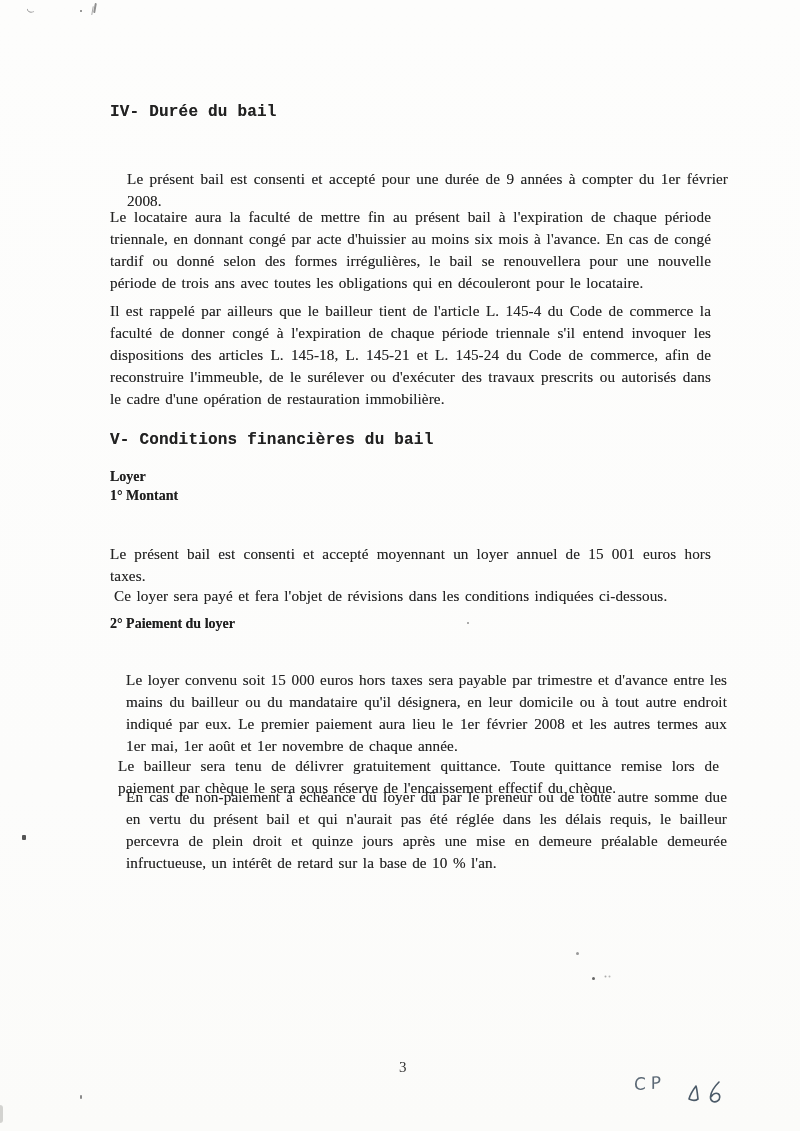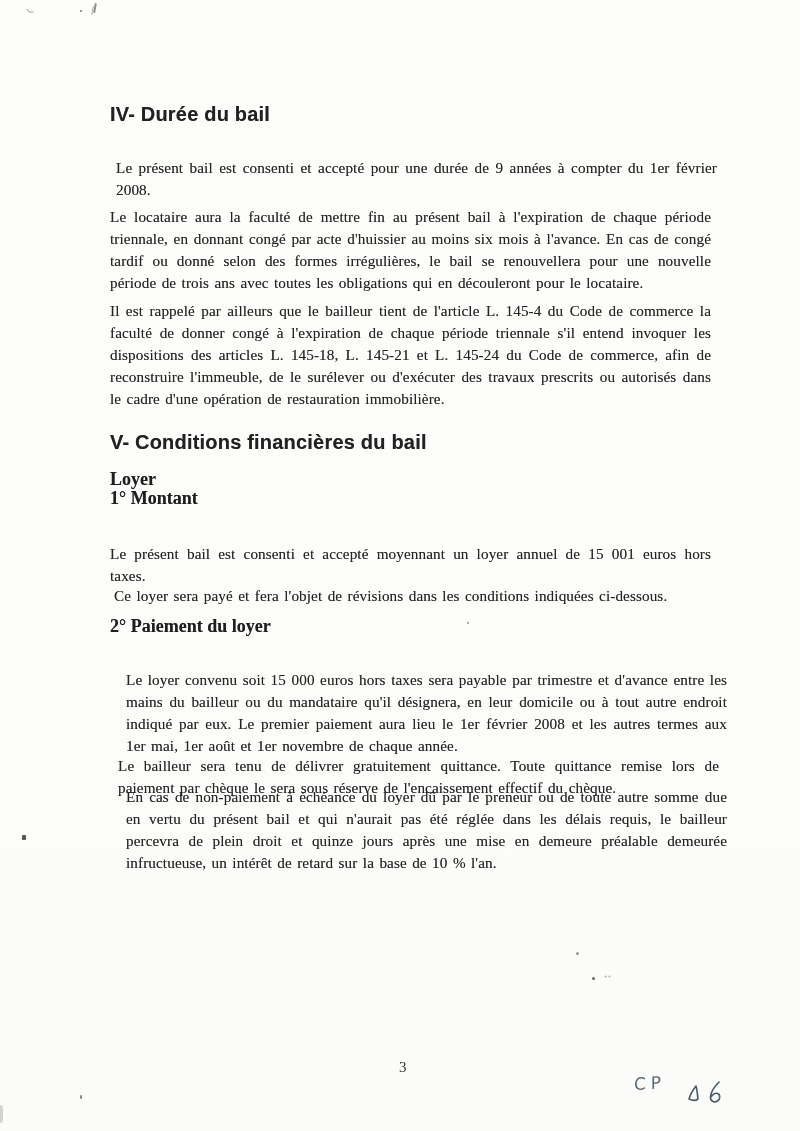--- a/index.html
+++ b/index.html
@@ -20,41 +20,41 @@
   
   .content {
     position: absolute;
     left: 110px;
     top: 0;
     width: 601px;
   }
   .block { position: absolute; left: 0; width: 601px; }
 
   .heading-sans {
-    font-family: Liberation Sans, sans-serif;
+    font-family: Liberation Mono, monospace;
     font-weight: bold;
-    font-size: 20px;
+    font-size: 16px;
     letter-spacing: 0.2px;
     color: #222;
     text-shadow: 0 0 0.5px rgba(0,0,0,0.45);
   }
   .body-serif {
     font-family: "Liberation Serif", "DejaVu Serif", serif;
     font-size: 15.2px;
     line-height: 22px;
     text-align: justify;
     word-spacing: 1.5px;
     letter-spacing: 0.1px;
     color: #242424;
     text-shadow: 0 0 0.5px rgba(0,0,0,0.4);
   }
   .subheading-serif {
     font-family: "Liberation Serif", "DejaVu Serif", serif;
     font-weight: bold;
-    font-size: 18px;
+    font-size: 14px;
     color: #1f1f1f;
     text-shadow: 0 0 0.6px rgba(0,0,0,0.5);
   }
   .page-number {
     position: absolute;
     left: 399px;
     top: 1059px;
     font-family: "Liberation Serif", "DejaVu Serif", serif;
     font-size: 15px;
     color: #333;
@@ -90,21 +90,21 @@
 </style>
 </head>
 <body>
 
 <div class="page">
 
   <div class="content">
 
     <div class="block heading-sans" style="top:103px">IV- Durée du bail</div>
 
-    <p class="block body-serif" style="top:151px;margin:6px">Le présent bail est consenti et accepté pour une durée de 9 années à compter du 1er février 2008.</p>
+    <p class="block body-serif" style="top:151px;margin:17px">Le présent bail est consenti et accepté pour une durée de 9 années à compter du 1er février 2008.</p>
 
     <p class="block body-serif" style="top:206px;margin:0">Le locataire aura la faculté de mettre fin au présent bail à l'expiration de chaque période triennale, en donnant congé par acte d'huissier au moins six mois à l'avance. En cas de congé tardif ou donné selon des formes irrégulières, le bail se renouvellera pour une nouvelle période de trois ans avec toutes les obligations qui en découleront pour le locataire.</p>
 
     <p class="block body-serif" style="top:300px;margin:0">Il est rappelé par ailleurs que le bailleur tient de l'article L. 145-4 du Code de commerce la faculté de donner congé à l'expiration de chaque période triennale s'il entend invoquer les dispositions des articles L. 145-18, L. 145-21 et L. 145-24 du Code de commerce, afin de reconstruire l'immeuble, de le surélever ou d'exécuter des travaux prescrits ou autorisés dans le cadre d'une opération de restauration immobilière.</p>
 
     <div class="block heading-sans" style="top:431px">V- Conditions financières du bail</div>
 
     <div class="block subheading-serif" style="top:469px">Loyer</div>
 
     <div class="block subheading-serif" style="top:488px">1° Montant</div>

